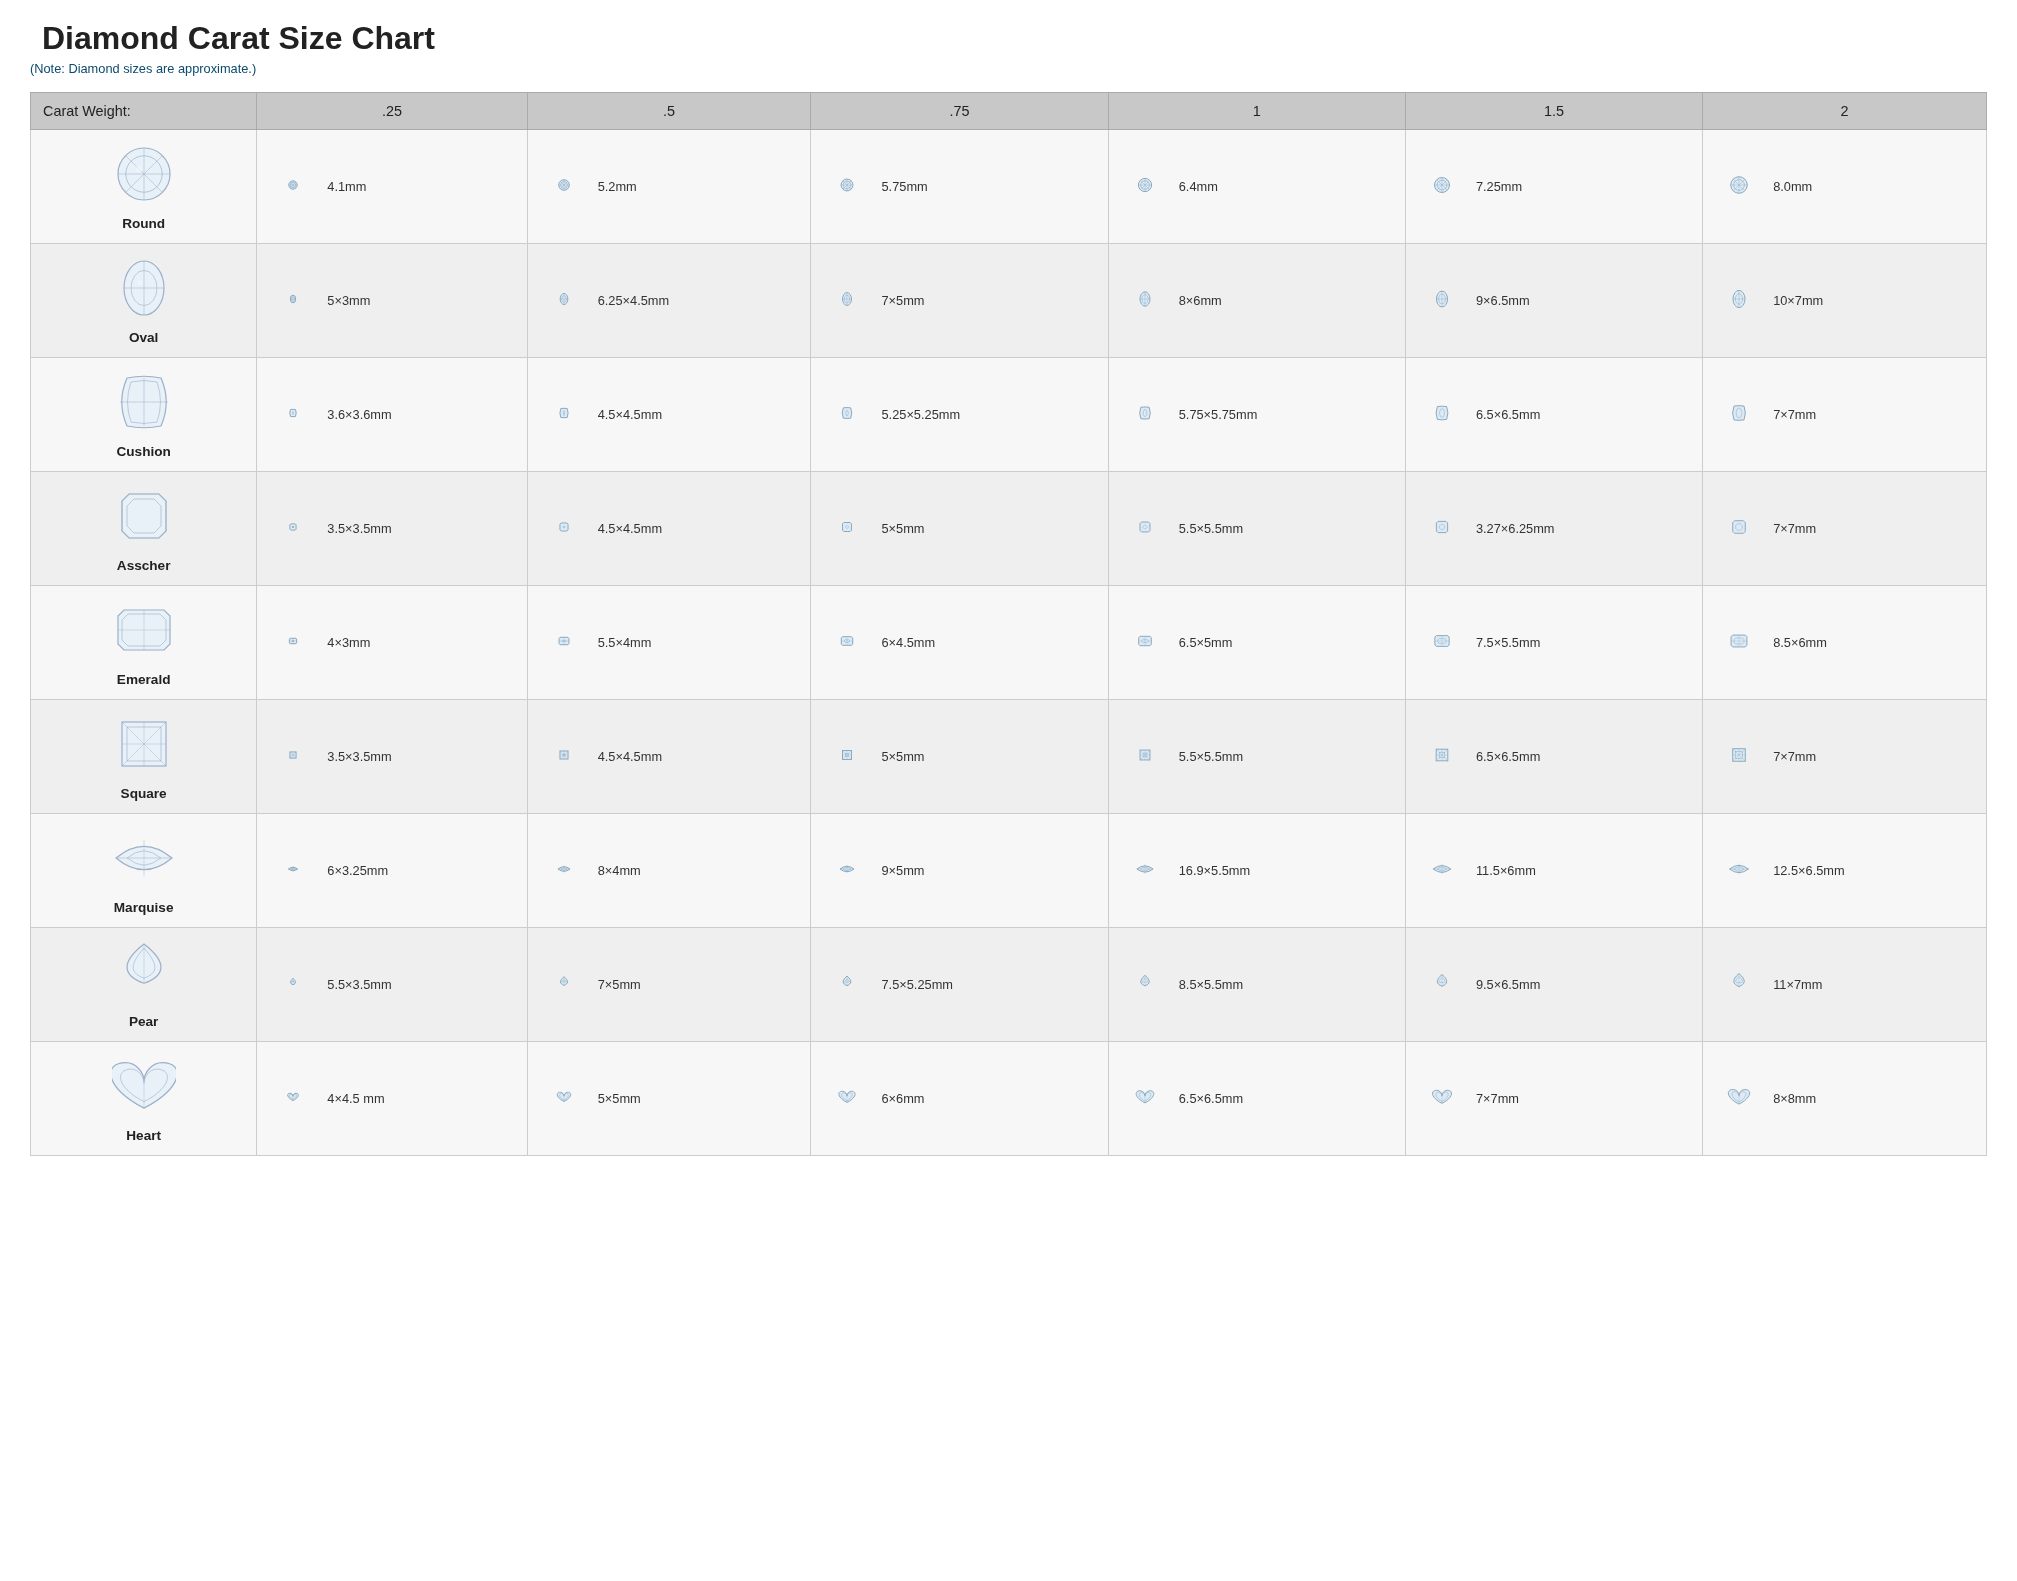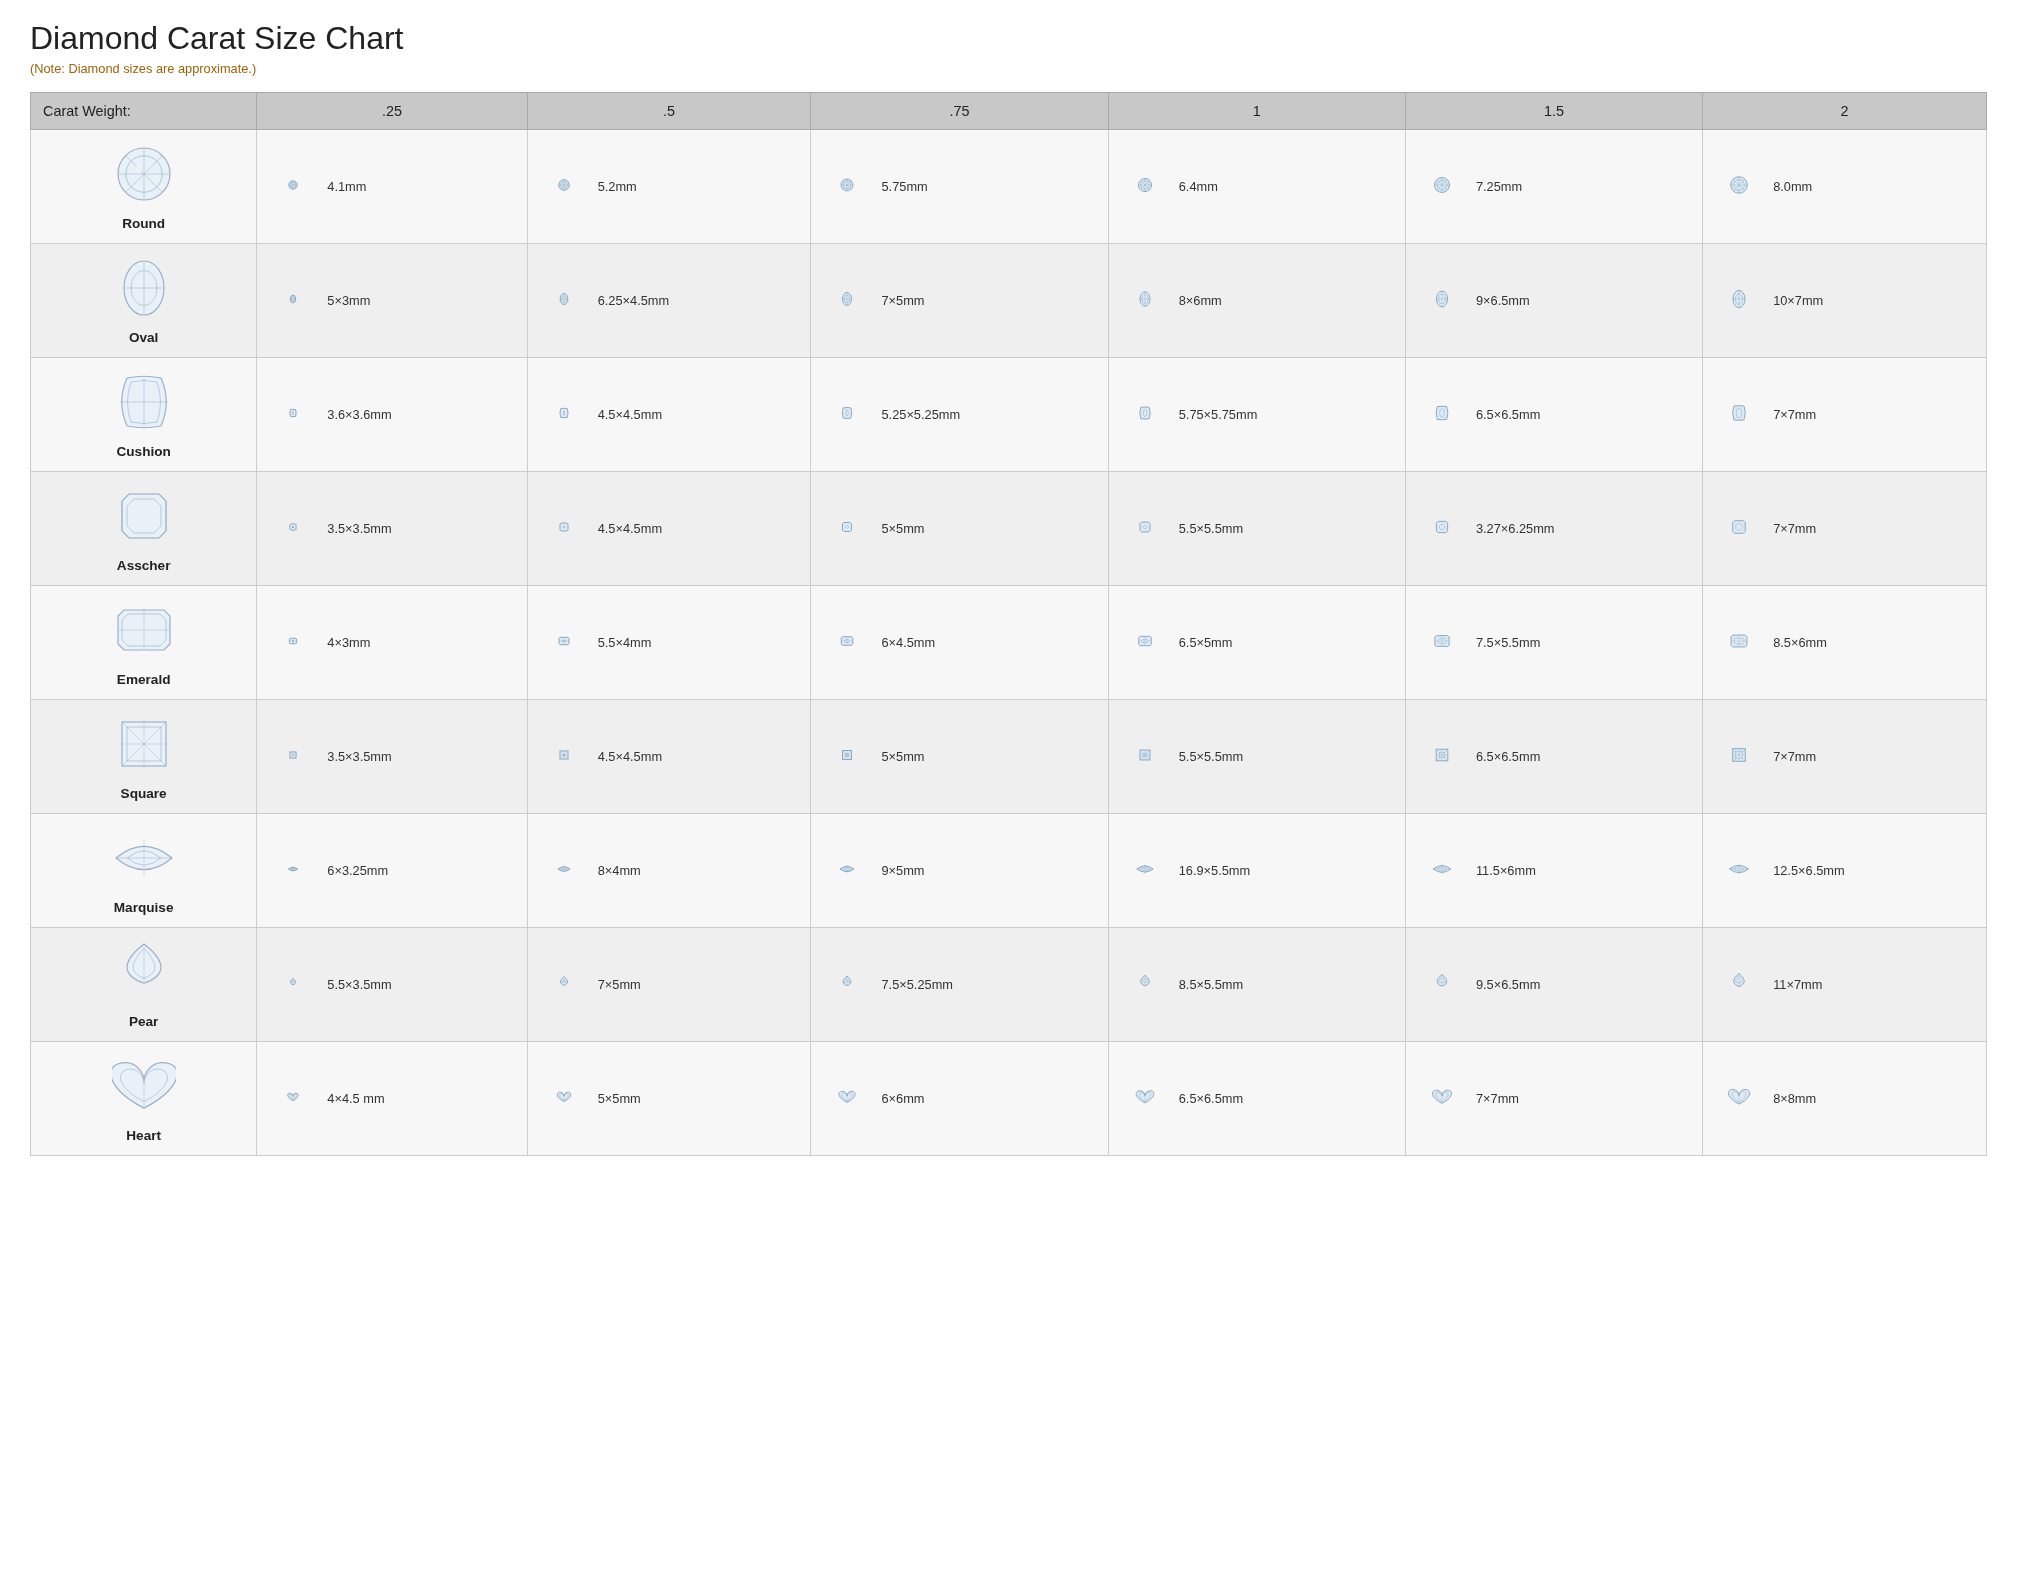--- a/index.html
+++ b/index.html
@@ -4,26 +4,27 @@
   <style>
     * { box-sizing: border-box; margin: 0; padding: 0; }
     body {
       font-family: Arial, sans-serif;
       background: #fff;
       padding: 20px 30px;
       color: #222;
     }
     h1 {
       font-size: 2rem;
-      font-weight: 400;
+      font-weight: 700;
       margin-bottom: 4px;
+      margin-left: 12px;
     }
     .subtitle {
       font-size: 0.8rem;
-      color: #a16207;
+      color: #0c4a6e;
       margin-bottom: 16px;
     }
     table {
       border-collapse: collapse;
       width: 100%;
     }
     thead tr {
       background: #c8c8c8;
     }
     thead th {

